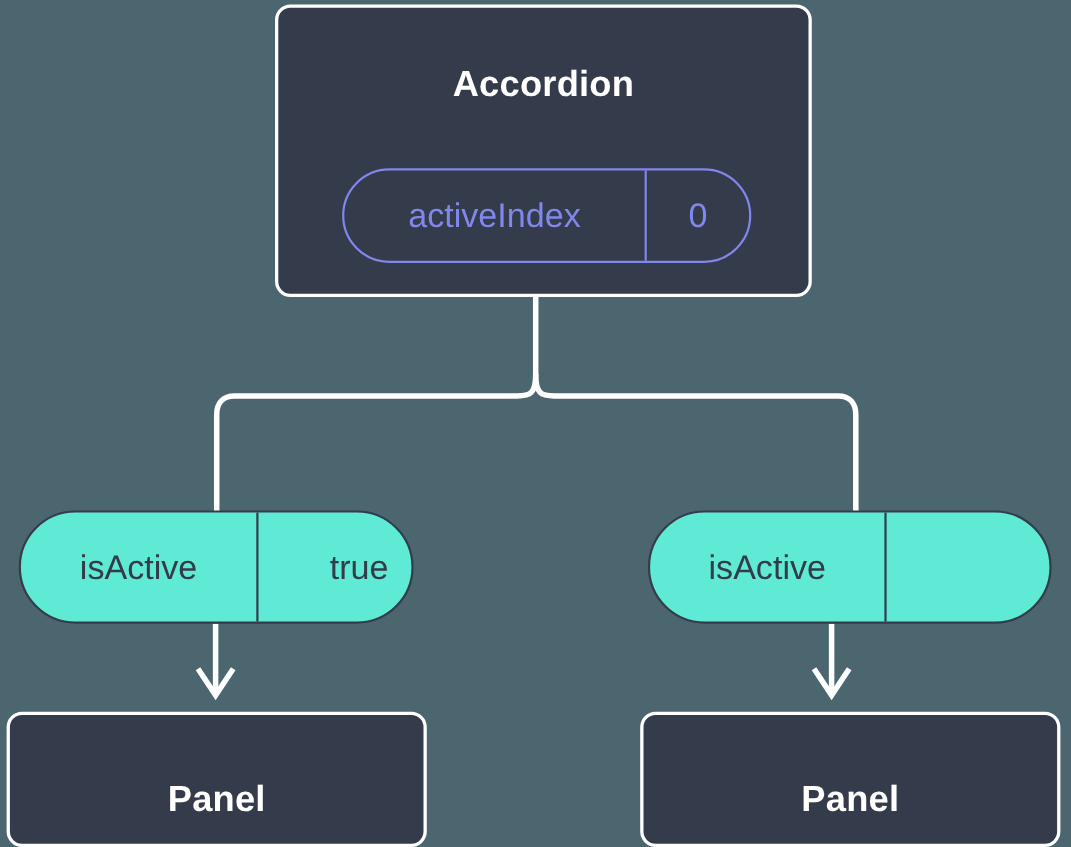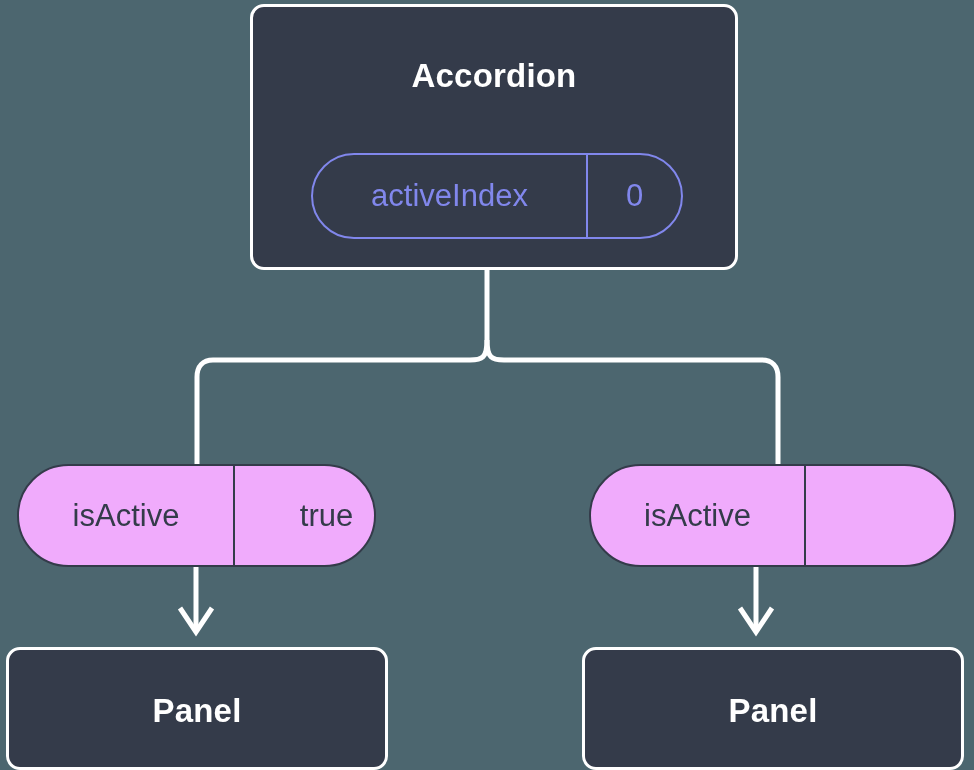--- a/index.html
+++ b/index.html
@@ -92,21 +92,21 @@
   .prop-capsule-outline .cap-val {
     flex: 1 1 auto;
   }
 
   
   .prop-capsule-filled {
     position: absolute;
     box-sizing: border-box;
     display: flex;
     align-items: stretch;
-    background: #f0abfc;
+    background: #5eead4;
     border: 2px solid #343b4a;
     border-radius: 999px;
   }
   .prop-capsule-filled .cap-key,
   .prop-capsule-filled .cap-val {
     display: flex;
     align-items: center;
     justify-content: center;
     color: #343b4a;
     font-size: 31px;
@@ -149,21 +149,21 @@
   #right-panel-box {
     left: 582px;
     top: 647px;
     width: 382px;
     height: 123px;
     border-bottom-left-radius: 14px;
     border-bottom-right-radius: 14px;
   }
   #left-panel-box .node-title,
   #right-panel-box .node-title {
-    top: 42px;
+    top: 57px;
   }
 </style>
 </head>
 <body>
 
 <div id="stage">
 
   <svg id="connectors" viewBox="0 0 974 770">
     <g fill="none" stroke="#ffffff" stroke-width="5" stroke-linecap="butt" stroke-linejoin="round">
 

